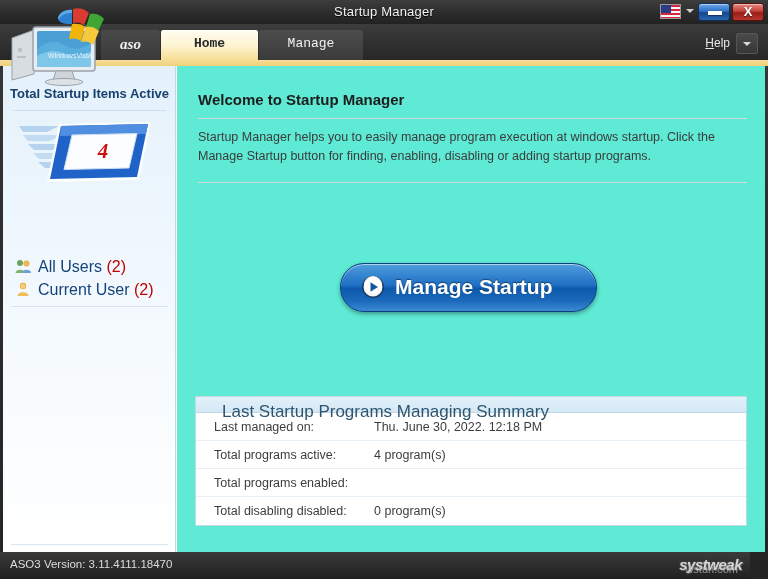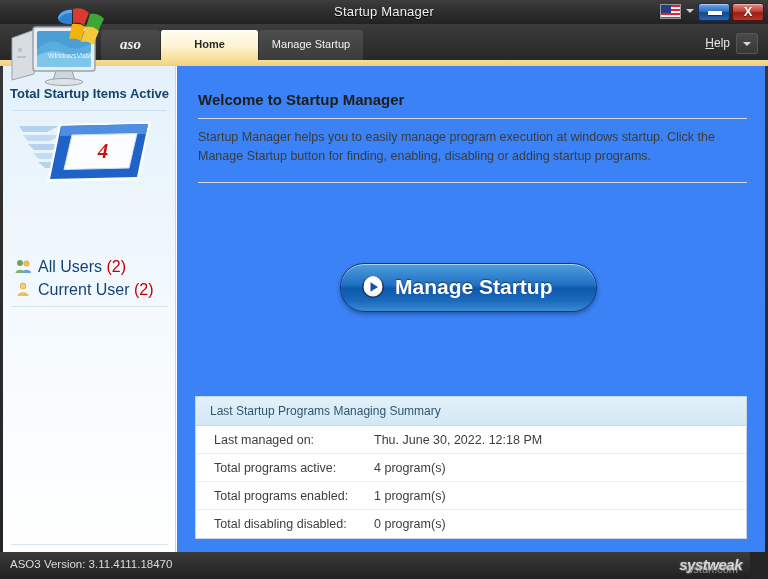--- a/index.html
+++ b/index.html
@@ -106,22 +106,23 @@
     position: absolute; left: 0; top: 24px;
     width: 768px; height: 36px;
     background: linear-gradient(180deg,#3c3c3c 0%,#313131 50%,#272727 100%);
   }
   #tabstrip { position: absolute; left: 0; top: 24px; width: 768px; height: 36px; }
   .tab {
     position: absolute; top: 6px; height: 30px;
     box-sizing: border-box;
     line-height: 28px;
     text-align: center;
-    font-size: 11px;
-    cursor: pointer;
+    font-size: 13px;
+    cursor: pointer;
+    font-family: Liberation Mono, monospace;
   }
   #tab-aso {
     left: 101px; width: 59px;
     background: linear-gradient(180deg,#4a4a4a 0%,#3a3a3a 100%);
     border-top-left-radius: 3px; border-top-right-radius: 3px;
     color: #f0f0f0;
     font-family: "Liberation Serif", serif;
     font-style: italic;
     font-weight: bold;
     font-size: 15px;
@@ -190,21 +191,21 @@
     position: absolute; left: 0; top: 0;
     width: 173px; height: 486px;
     background: linear-gradient(180deg,#e4f1fb 0%,#eff7fd 35%,#f9fcfe 72%,#ffffff 100%);
     box-sizing: border-box;
     border-right: 1px solid #c3d6e4;
     padding-left: 24px;
   }
   #content {
     position: absolute; left: 174px; top: 0;
     width: 588px; height: 486px;
-    background: #3b82f6;
+    background: #5eead4;
     box-sizing: border-box;
   }
 
   
   #sidebar-title {
     position: absolute; left: 0; top: 20px; width: 173px;
     text-align: center;
     font-size: 13px; font-weight: bold;
     color: #17406f;
   }
@@ -297,24 +298,24 @@
 
   
   #summary {
     position: absolute; left: 18px; top: 330px;
     width: 552px;
     border: 1px solid #c5d7e3;
     box-sizing: border-box;
     background: #fff;
   }
   #summary-header {
-    height: 29px; line-height: 29px;
-    padding-left: 14px;
+    height: 16px; line-height: 29px;
+    padding-left: 26px;
     background: linear-gradient(180deg,#e3f1f9 0%,#d3e8f5 100%);
-    font-size: 12px; color: #2f5670;
+    font-size: 17px; color: #2f5670;
     border-bottom: 1px solid #c5d7e3;
     box-sizing: border-box;
   }
   .sum-row {
     height: 28px; line-height: 28px;
     border-bottom: 1px solid #e6eff5;
     box-sizing: border-box;
     position: relative;
     font-size: 12.5px;
     color: #3d3d3d;
@@ -508,21 +509,20 @@
         <div class="sum-row">
           <span class="sum-label">Last managed on:</span>
           <span class="sum-value">Thu. June 30, 2022. 12:18 PM</span>
         </div>
         <div class="sum-row">
           <span class="sum-label">Total programs active:</span>
           <span class="sum-value">4 program(s)</span>
         </div>
         <div class="sum-row">
           <span class="sum-label">Total programs enabled:</span>
-          <span class="sum-value">1 program(s)</span>
         </div>
         <div class="sum-row">
           <span class="sum-label">Total disabling disabled:</span>
           <span class="sum-value">0 program(s)</span>
         </div>
       </div>
 
     </div>
   </div>
 

